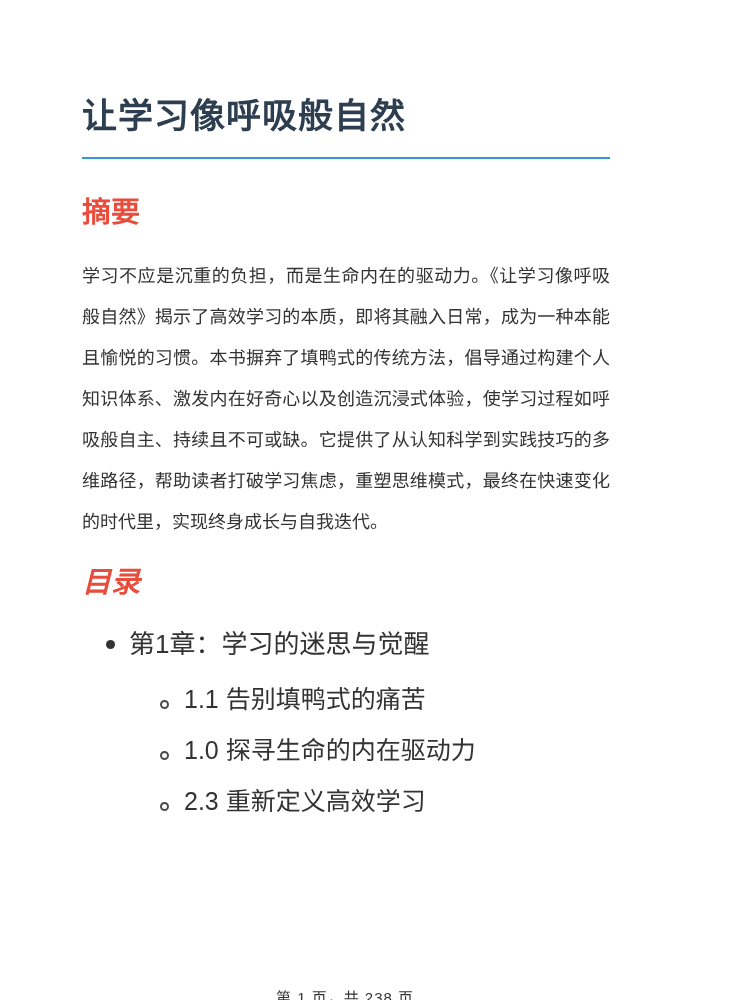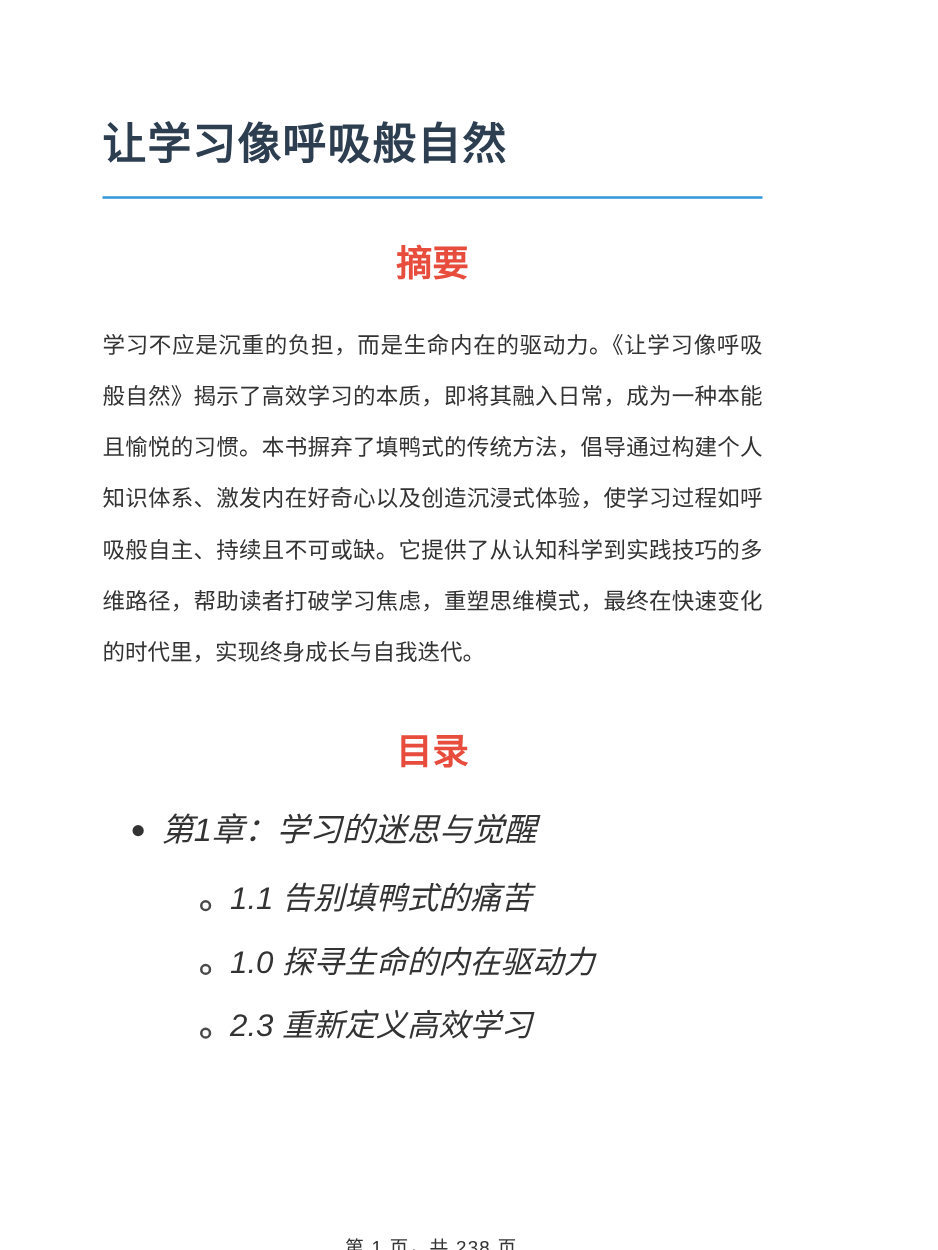--- a/index.html
+++ b/index.html
@@ -37,35 +37,33 @@
     padding-bottom: 18px;
     border-bottom: 2px solid var(--rule);
     letter-spacing: 1px;
   }
   .section-heading {
     font-size: 29px;
     font-weight: 700;
     color: var(--heading);
     margin: 36px 0 0 0;
     line-height: 1.2;
-    text-align: center;
   }
   .abstract-text {
     font-size: 18px;
     line-height: 41px;
     color: var(--body);
     margin: 26px 0 0 0;
     text-align: justify;
     text-justify: inter-ideograph;
     letter-spacing: 0px;
   }
-  .toc-heading { margin-top: 42px; }
+  .toc-heading { margin-top: 22px; font-style: italic; }
   .toc-list {
     margin-top: 26px;
-    font-style: italic;
   }
   .toc-chapter {
     display: flex;
     align-items: flex-start;
     padding-left: 24px;
     font-size: 26px;
     line-height: 36px;
     color: var(--body);
   }
   .bullet-disc {

